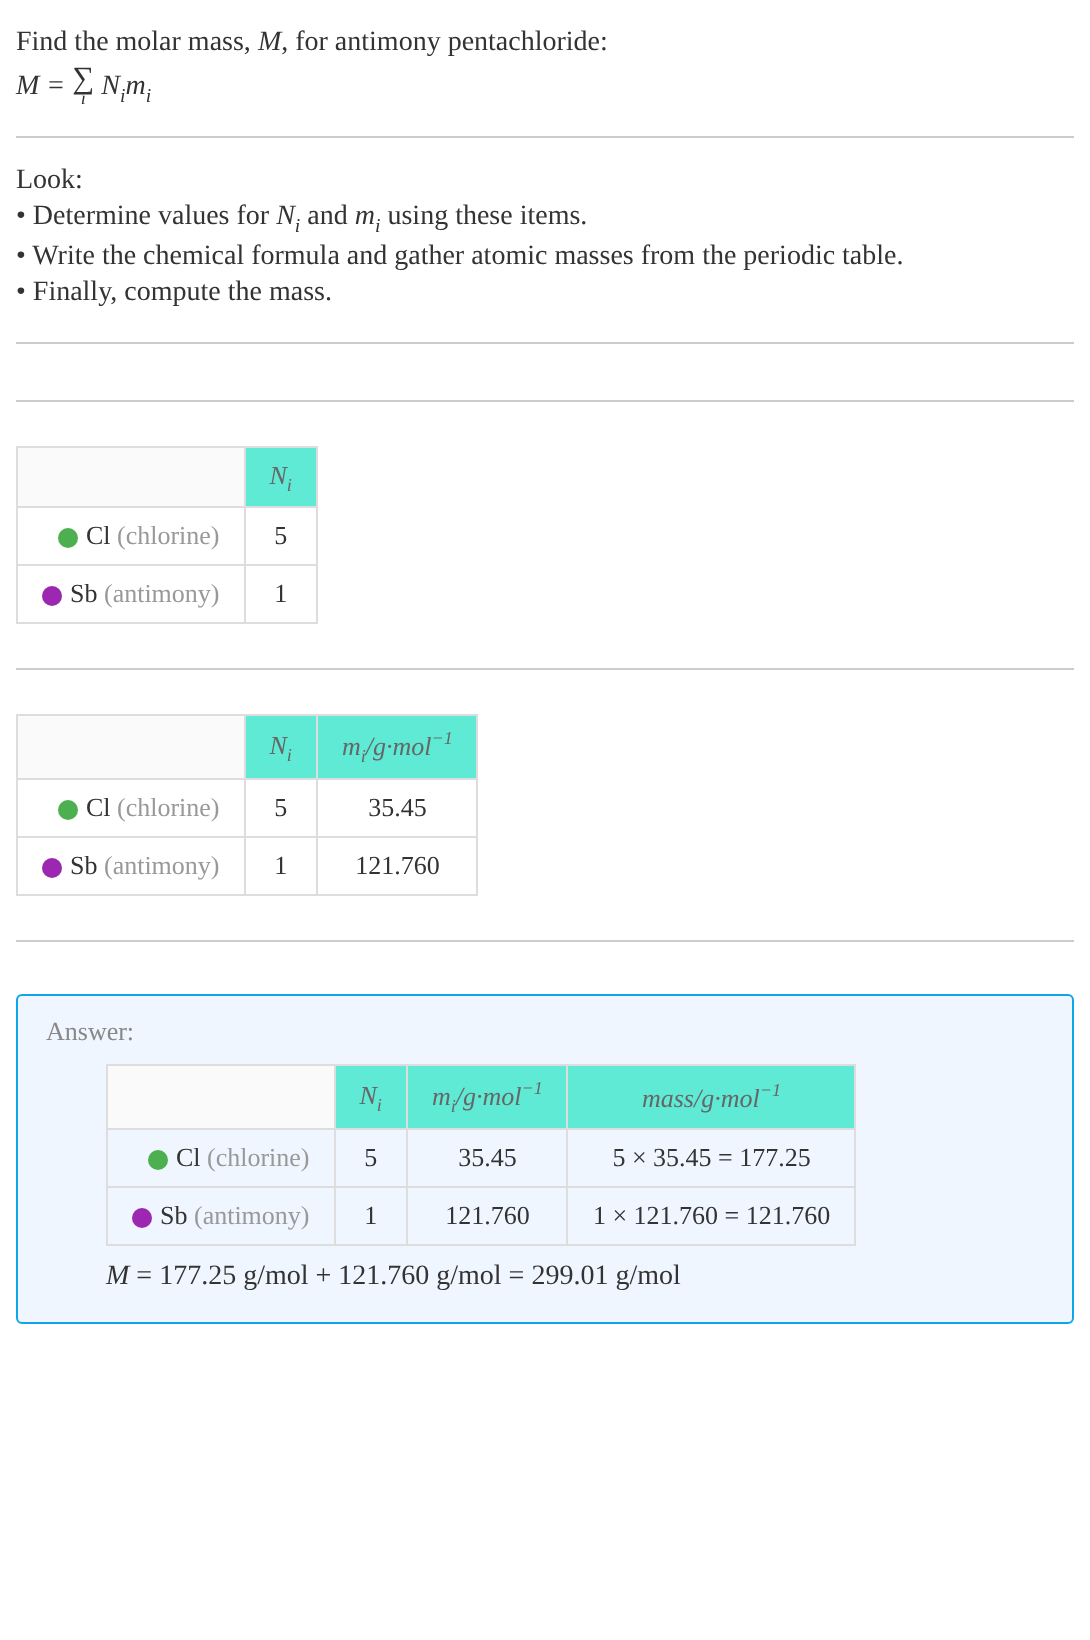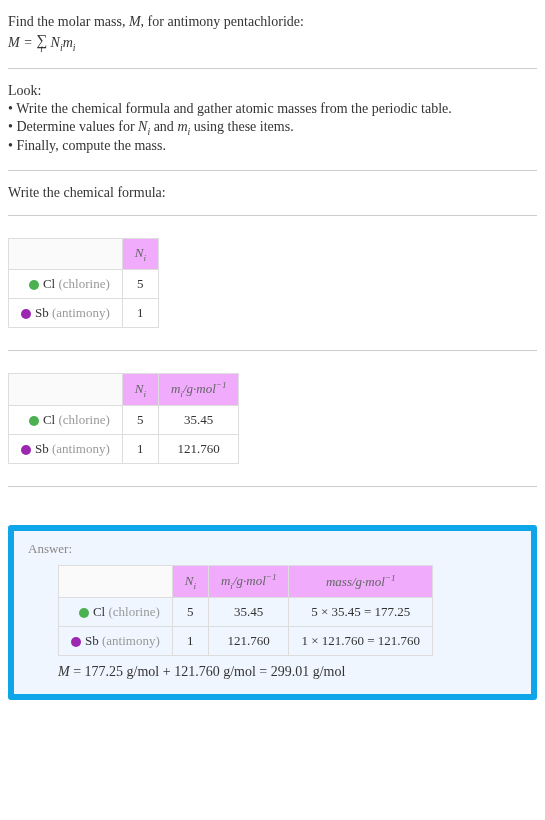--- a/index.html
+++ b/index.html
@@ -56,43 +56,43 @@
     }
     th, td {
       border: 1px solid #ddd;
       padding: 6px 12px;
       text-align: center;
     }
     th {
       font-weight: normal;
       font-style: italic;
       color: #666;
-      background: #f0abfc;
+      background: #5eead4;
     }
     td.element-cell {
       text-align: right;
     }
     .dot {
       display: inline-block;
       width: 10px;
       height: 10px;
       border-radius: 50%;
       margin-right: 4px;
       vertical-align: middle;
     }
     .dot-cl { background: #4caf50; }
     .dot-sb { background: #9c27b0; }
     .gray {
       color: #999;
     }
     .answer-box {
-      border: 6px solid #0ea5e9;
+      border: 1px solid #0ea5e9;
       background: #f0f6ff;
       padding: 10px 14px 14px 14px;
-      margin: 24px 0;
+      margin: 12px 0;
       border-radius: 3px;
     }
     .answer-label {
       color: #888;
       font-size: 13px;
       margin-bottom: 8px;
     }
     .answer-box table {
       margin-left: 30px;
     }
@@ -117,31 +117,30 @@
   </div>
   <div class="formula-line">
     <i>M</i><span> = </span><span class="sigma-wrap"><span class="sigma">∑</span><span class="sigma-sub">i</span></span> <i>N</i><sub><i>i</i></sub><i>m</i><sub><i>i</i></sub>
   </div>
 </div>
 
 <hr>
 
 <div class="section">
   <div>Look:</div>
-  <div class="plan-bullet">• Write the chemical formula and gather atomic masses from the periodic table.</div>
   <div class="plan-bullet">
     <span>• Determine values for </span><i>N<sub>i</sub></i><span> and </span><i>m<sub>i</sub></i><span> using these items.</span>
   </div>
+  <div class="plan-bullet">• Write the chemical formula and gather atomic masses from the periodic table.</div>
   <div class="plan-bullet">• Finally, compute the mass.</div>
 </div>
 
 <hr>
 
 <div class="section">
-  <div>Write the chemical formula:</div>
 </div>
 
 <hr>
 
 <div class="section">
   <table>
     <tbody>
         <tr>
       <th class="hdr-empty"></th>
       <th><span>N</span><sub>i</sub></th>

